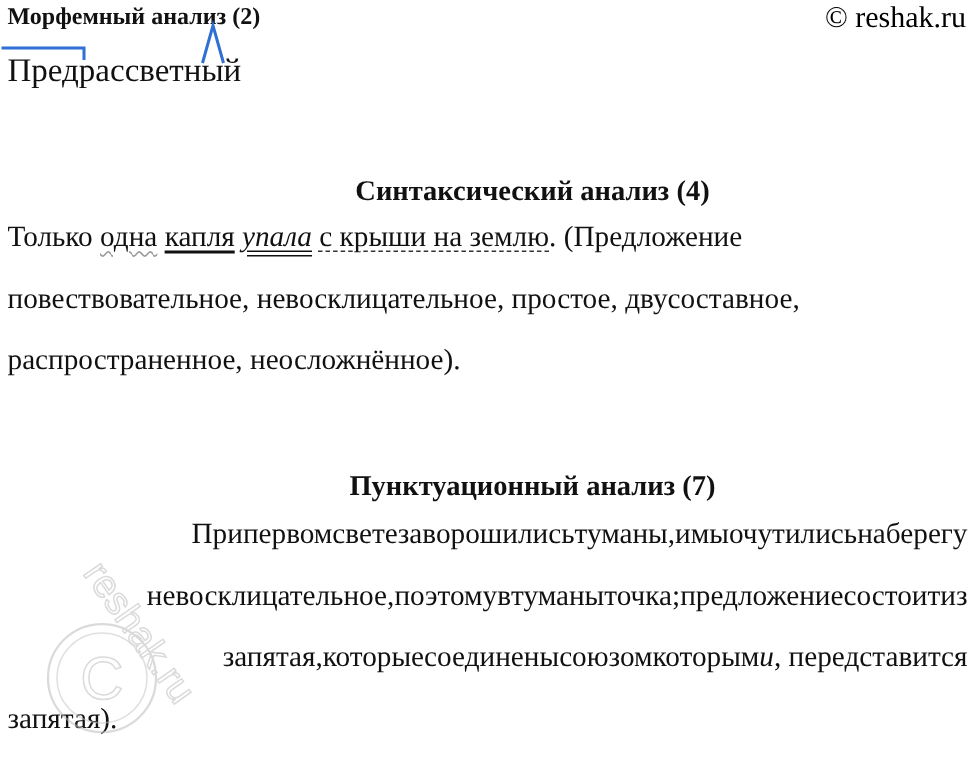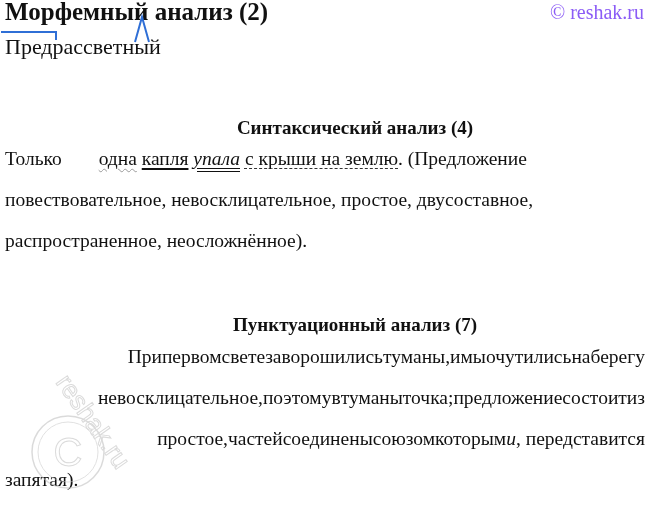--- a/index.html
+++ b/index.html
@@ -12,29 +12,29 @@
       height: 521px;
       position: relative;
       overflow: hidden;
       font-family: "Liberation Serif", "DejaVu Serif", serif;
       color: #111111;
     }
     .abs { position: absolute; }
 
     .morph-title {
       left: 5px; top: 1px;
-      font-size: 25px;
+      font-size: 16px;
       font-weight: bold;
       line-height: 22px;
     }
     .watermark-top {
       right: 6px; top: 1px;
       font-size: 20px;
       line-height: 22px;
-      color: #8b5cf6;
+      color: #000000;
     }
     .morph-word {
       left: 5px; top: 34px;
       font-size: 22px;
       line-height: 26px;
       text-align: right;
     }
     .morph-svg {
       left: 0; top: 0;
       width: 200px; height: 50px;
@@ -51,21 +51,21 @@
     }
 
     .para {
       left: 5px;
       width: 640px;
       font-size: 19.5px;
       line-height: 41px;
     }
     .para p { margin: 0; }
 
-    .u-subject { text-decoration: underline wavy #9a9a9a; text-underline-offset: 3px; text-decoration-thickness: 1px; margin-left: 32px; }
+    .u-subject { text-decoration: underline wavy #9a9a9a; text-underline-offset: 3px; text-decoration-thickness: 1px; }
     .u-single { text-decoration: underline solid #111; text-underline-offset: 3px; text-decoration-thickness: 1.5px; }
     .u-double { text-decoration: underline double #111; text-underline-offset: 3px; font-style: italic; }
     .u-dashdot { text-decoration: underline dashed #333; text-underline-offset: 3px; text-decoration-thickness: 1px; margin-top: 40px; }
 
     .justify-line {
       display: flex;
       justify-content: flex-end;
       white-space: nowrap;
     }
     .italic { font-style: italic; }
@@ -124,22 +124,22 @@
     <span>невосклицательное,</span>
     <span>поэтому</span>
     <span>в</span>
     <span>туманы</span>
     <span>точка;</span>
     <span>предложение</span>
     <span>состоит</span>
     <span>из</span>
   </div>
   <div class="justify-line">
-    <span>простое,</span>
-    <span>частей</span>
+    <span>запятая,</span>
+    <span>которые</span>
     <span>соединены</span>
     <span>союзом</span>
     <span>которым</span>
     <span><span class="italic">и</span><span>, перед</span></span>
     <span>ставится</span>
   </div>
   <div>запятая).</div>
 </div>
 
 <svg class="abs wm-stamp" viewBox="0 0 120 130">

